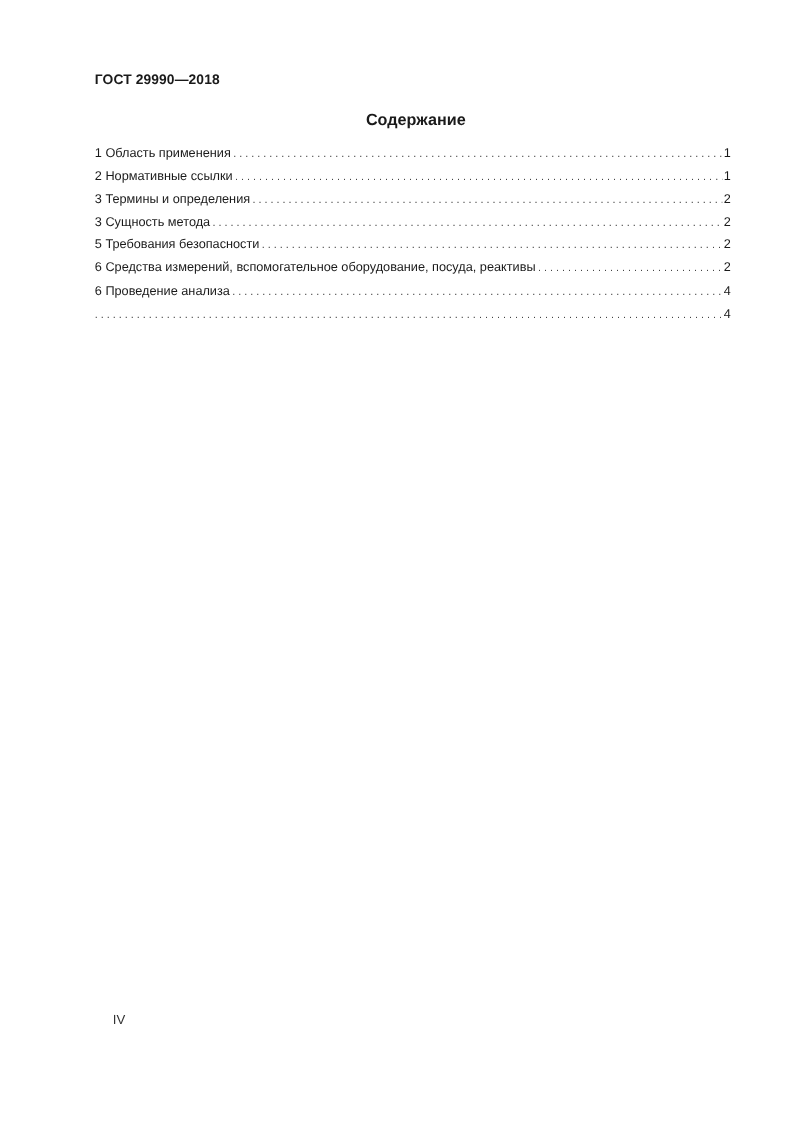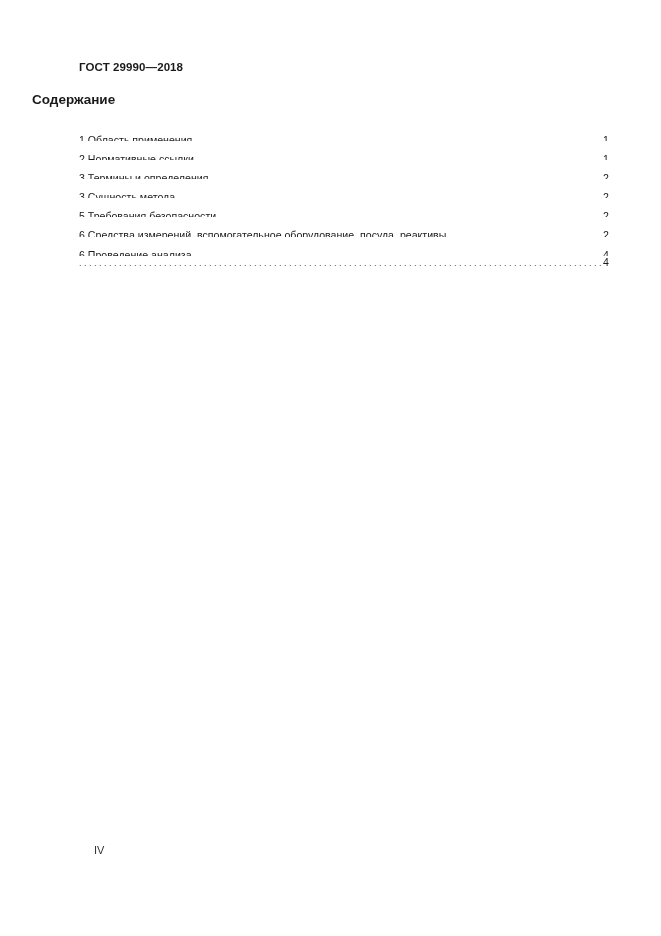--- a/index.html
+++ b/index.html
@@ -1,22 +1,22 @@
 <!DOCTYPE html>
 <html><head>
 <meta charset="utf-8">
 <style>
   html, body { margin:0; padding:0; background:#ffffff; }
   body { width:661px; height:936px; position:relative; overflow:hidden;
          font-family:"Liberation Sans", sans-serif; color:#1a1a1a; }
   .header { position:absolute; left:79px; top:61px; font-size:11.5px; font-weight:bold; letter-spacing:0.1px; }
-  .title { position:absolute; left:0; right:0; top:92px; font-size:13.5px; font-weight:bold; padding-left:32px; }
+  .title { position:absolute; left:0; right:0; top:92px; text-align:center; font-size:13.5px; font-weight:bold; padding-left:32px; }
   .toc { position:absolute; left:79px; top:122px; width:530px; }
   .toc-row { display:flex; align-items:baseline; height:19.1px; font-size:10.6px; white-space:nowrap; overflow:hidden; }
-  .toc-label { flex:0 0 auto; padding-right:2px;margin-top:12px; }
+  .toc-label { flex:0 0 auto; padding-right:2px; }
   .toc-dots { flex:1 1 auto; overflow:hidden; color:#444; letter-spacing:3.2px; font-size:9px; }
   .toc-dots::before { content:". . . . . . . . . . . . . . . . . . . . . . . . . . . . . . . . . . . . . . . . . . . . . . . . . . . . . . . . . . . . . . . . . . . . . . . . . . . . . . . . . . . . . . . . . . . . . . . . . . . . . . . . . . . . . . . . . . . . . . . . . . . . . . . . . . . . . . . . . . . . . . . . . . . . . . . . . . . . . . . . . . . . . . . . ."; letter-spacing:0; }
   .toc-page { flex:0 0 auto; padding-left:1px; }
   .footer { position:absolute; left:94px; top:844px; font-size:11px; color:#333; }
 </style>
 </head>
 <body>
 
 <div class="header">ГОСТ 29990—2018</div>
 <div class="title">Содержание</div>

